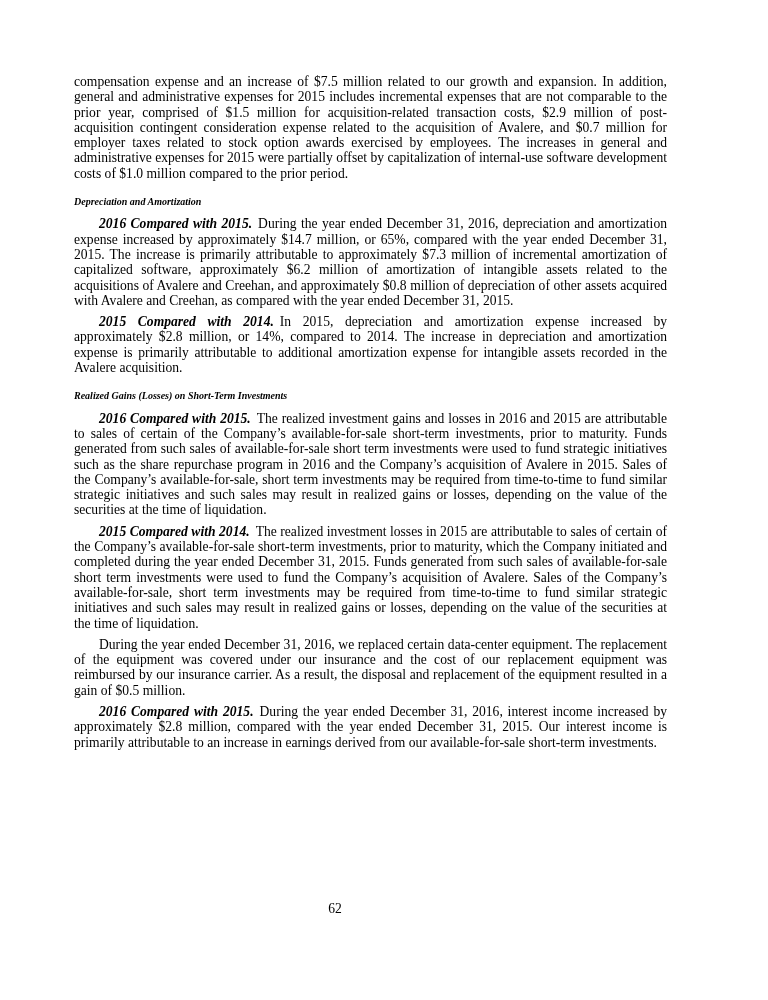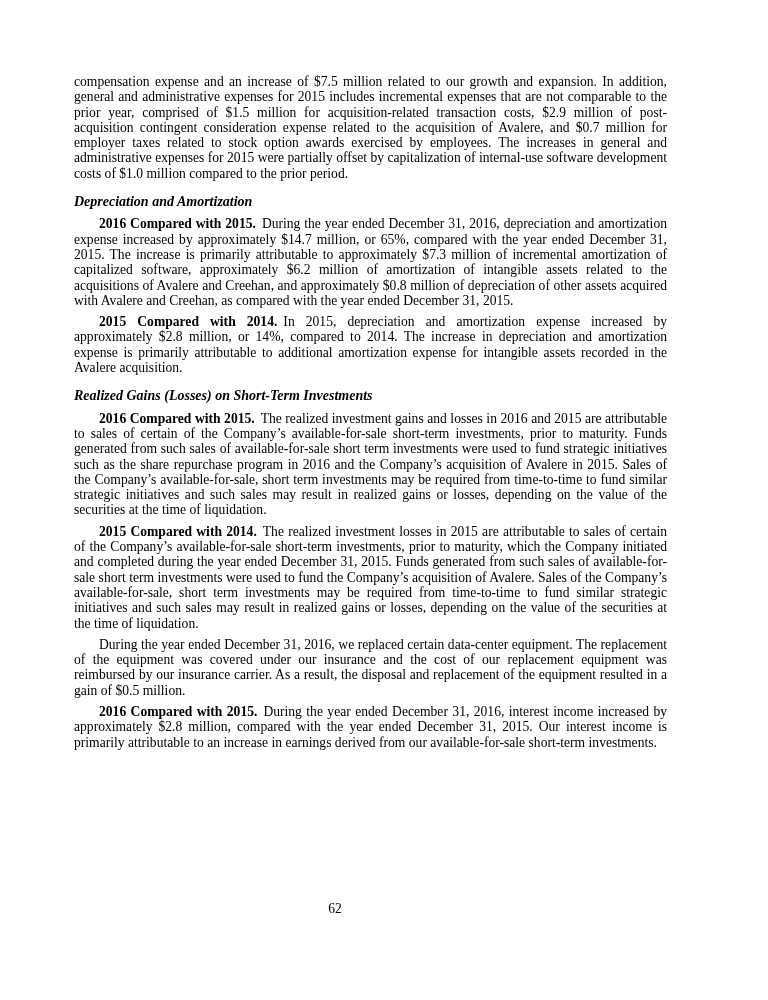--- a/index.html
+++ b/index.html
@@ -19,28 +19,29 @@
     width: 593px;
     font-size: 13.6px;
     line-height: 15.3px;
     text-align: justify;
   }
   .para { margin-bottom: 6px; }
   .para.indented { text-indent: 25px; }
   .section-heading {
     font-weight: bold;
     font-style: italic;
-    font-size: 14px;
+    font-size: 10px;
     line-height: 15.3px;
     margin-top: 13px;
     margin-bottom: 7px;
     text-align: left;
   }
   .lead {
     font-weight: bold;
+    font-style: italic;
     margin-right: 6px;
   }
   .page-number {
     position: absolute;
     top: 901px;
     left: 0;
     width: 670px;
     text-align: center;
     font-size: 13.6px;
   }

